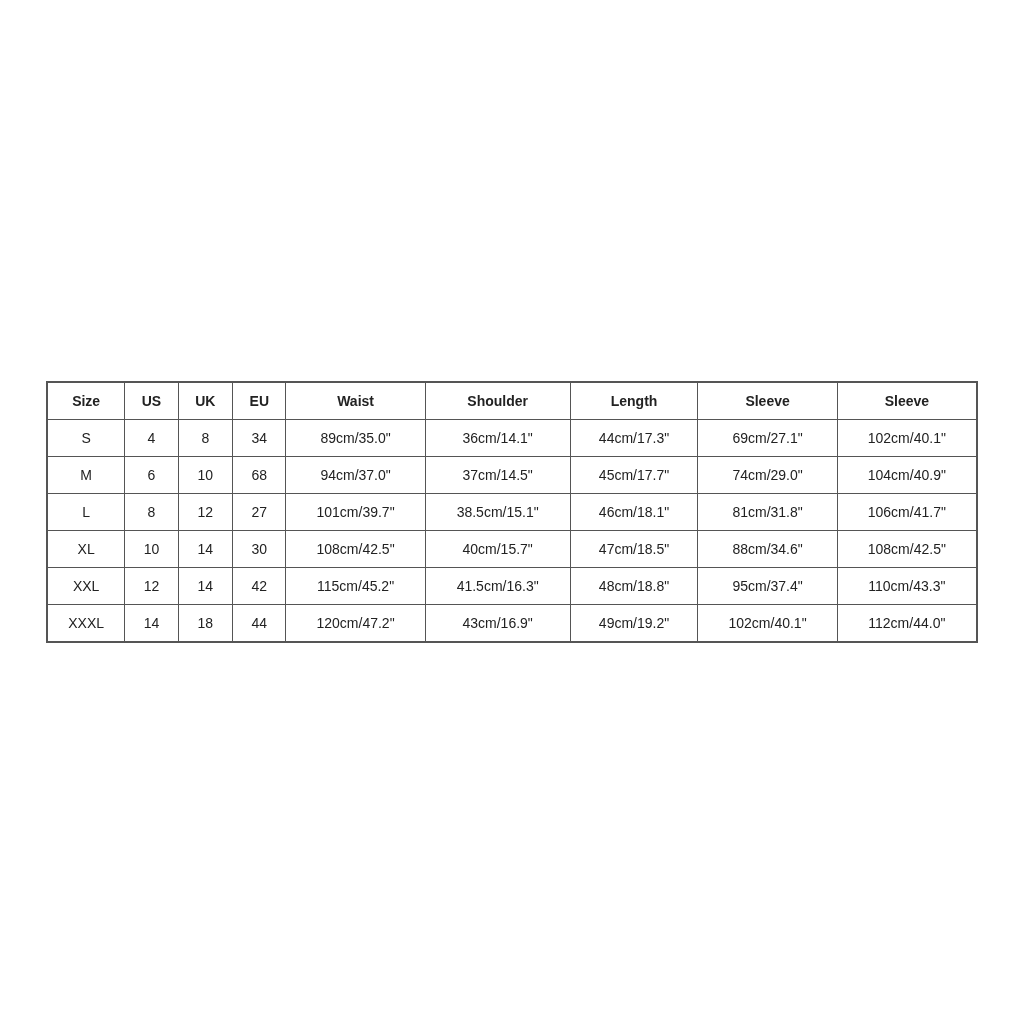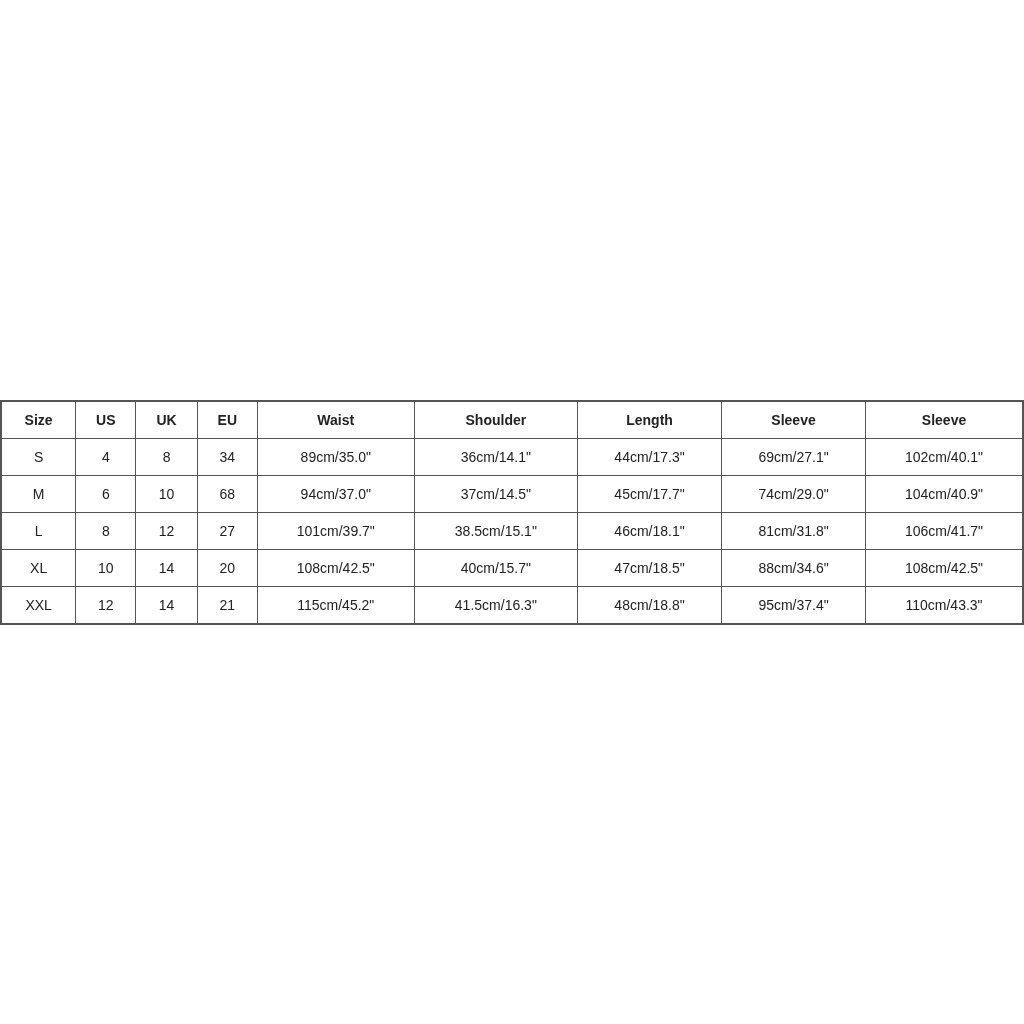--- a/index.html
+++ b/index.html
@@ -12,21 +12,21 @@
       width: 1024px;
       height: 1024px;
       background-color: #ffffff;
       display: flex;
       align-items: center;
       justify-content: center;
       font-family: Arial, sans-serif;
     }
 
     .table-container {
-      width: 1024px;
+      width: 932px;
       border: 1px solid #555;
     }
 
     table {
       width: 100%;
       border-collapse: collapse;
       font-size: 14px;
       color: #222;
     }
 
@@ -98,33 +98,44 @@
           <td>101cm/39.7"</td>
           <td>38.5cm/15.1"</td>
           <td>46cm/18.1"</td>
           <td>81cm/31.8"</td>
           <td>106cm/41.7"</td>
         </tr>
         <tr>
           <td>XL</td>
           <td>10</td>
           <td>14</td>
-          <td>20</td>
+          <td>30</td>
           <td>108cm/42.5"</td>
           <td>40cm/15.7"</td>
           <td>47cm/18.5"</td>
           <td>88cm/34.6"</td>
           <td>108cm/42.5"</td>
         </tr>
         <tr>
           <td>XXL</td>
           <td>12</td>
           <td>14</td>
-          <td>21</td>
+          <td>42</td>
           <td>115cm/45.2"</td>
           <td>41.5cm/16.3"</td>
           <td>48cm/18.8"</td>
           <td>95cm/37.4"</td>
           <td>110cm/43.3"</td>
         </tr>
+        <tr>
+          <td>XXXL</td>
+          <td>14</td>
+          <td>18</td>
+          <td>44</td>
+          <td>120cm/47.2"</td>
+          <td>43cm/16.9"</td>
+          <td>49cm/19.2"</td>
+          <td>102cm/40.1"</td>
+          <td>112cm/44.0"</td>
+        </tr>
       </tbody>
   </table>
 </div>
 
 </body></html>

